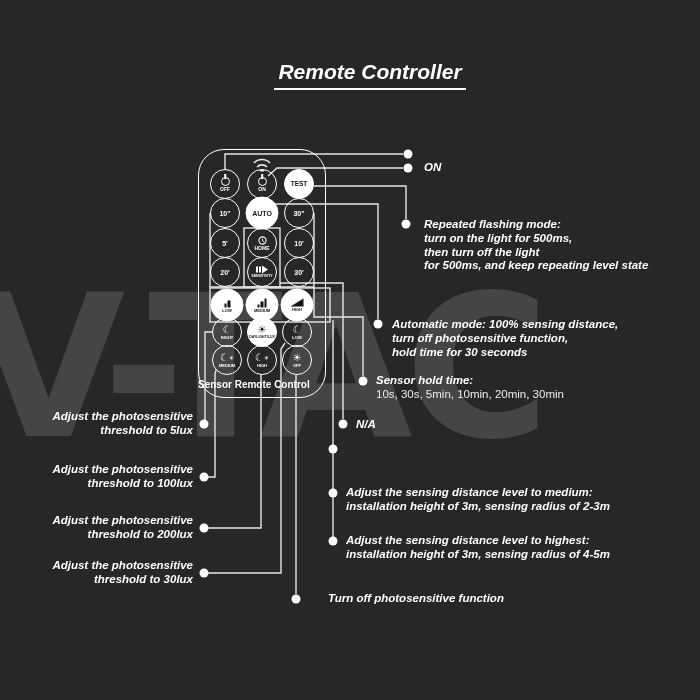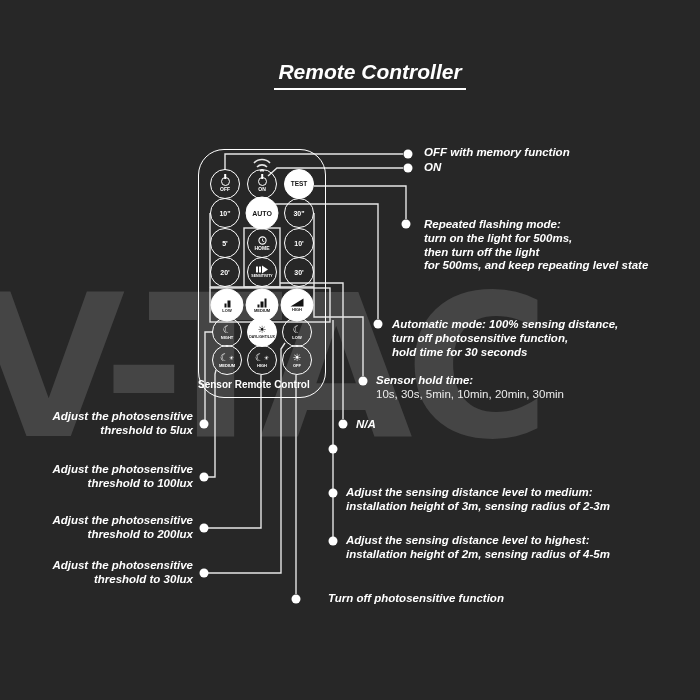--- a/index.html
+++ b/index.html
@@ -186,36 +186,35 @@
       </span>
     <span class="lbl4">HIGH</span>
   </div>
   <div class="btn" style="left:297px;top:360px">
     <span class="glyph">☀</span>
     <span class="lbl4">OFF</span>
   </div>
 
   <div class="remote-footer">Sensor Remote Control</div>
 
-  <div class="ann right-side" style="left:424px;top:146px">OFF with memory function</div>
   <div class="ann right-side" style="left:424px;top:161px">ON</div>
   <div class="ann right-side" style="left:424px;top:218px">Repeated flashing mode:
 turn on the light for 500ms,
 then turn off the light
 for 500ms, and keep repeating level state</div>
   <div class="ann right-side" style="left:392px;top:318px">Automatic mode: 100% sensing distance,
 turn off photosensitive function,
 hold time for 30 seconds</div>
   <div class="ann right-side" style="left:376px;top:374px">Sensor hold time:</div>
   <div class="ann right-side plain" style="left:376px;top:388px">10s, 30s, 5min, 10min, 20min, 30min</div>
   <div class="ann right-side" style="left:356px;top:418px">N/A</div>
   <div class="ann right-side" style="left:346px;top:486px">Adjust the sensing distance level to medium:
 installation height of 3m, sensing radius of 2-3m</div>
   <div class="ann right-side" style="left:346px;top:534px">Adjust the sensing distance level to highest:
-installation height of 2m, sensing radius of 4-5m</div>
+installation height of 3m, sensing radius of 4-5m</div>
   <div class="ann right-side" style="left:328px;top:592px">Turn off photosensitive function</div>
 
   <div class="ann left-side" style="top:410px">Adjust the photosensitive
 threshold to 5lux</div>
   <div class="ann left-side" style="top:463px">Adjust the photosensitive
 threshold to 100lux</div>
   <div class="ann left-side" style="top:514px">Adjust the photosensitive
 threshold to 200lux</div>
   <div class="ann left-side" style="top:559px">Adjust the photosensitive
 threshold to 30lux</div>

